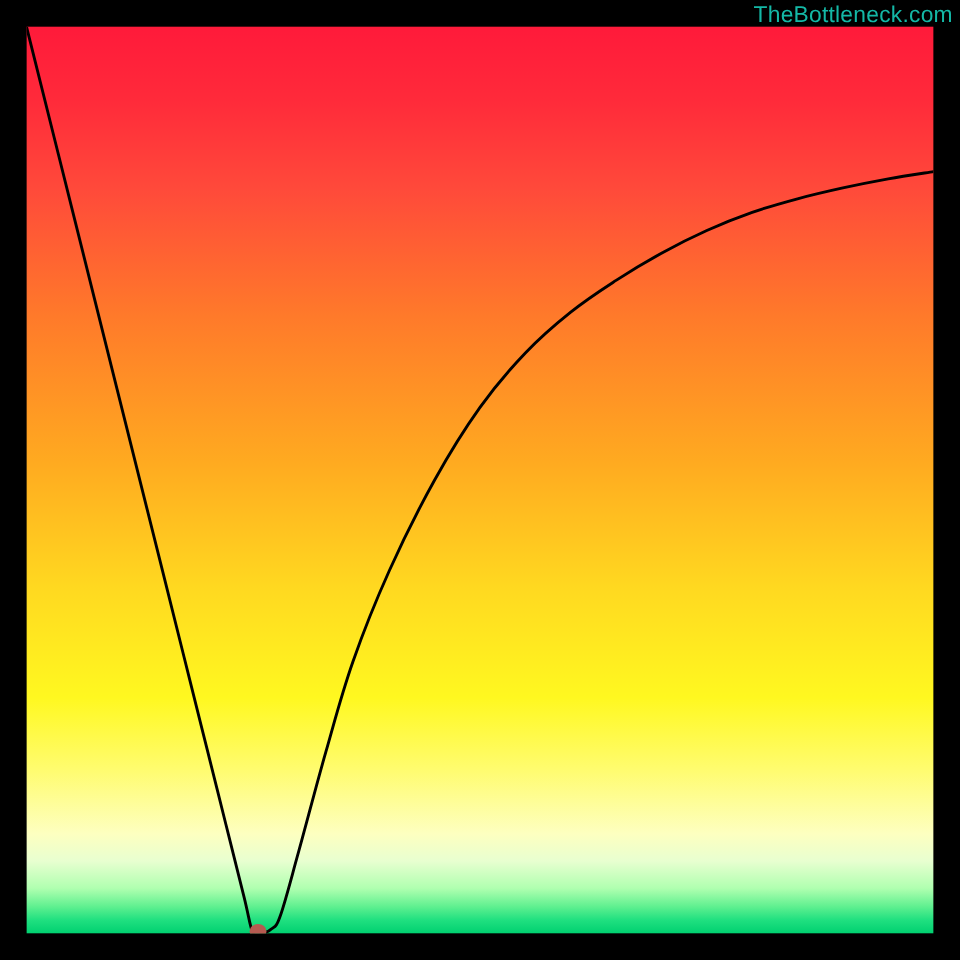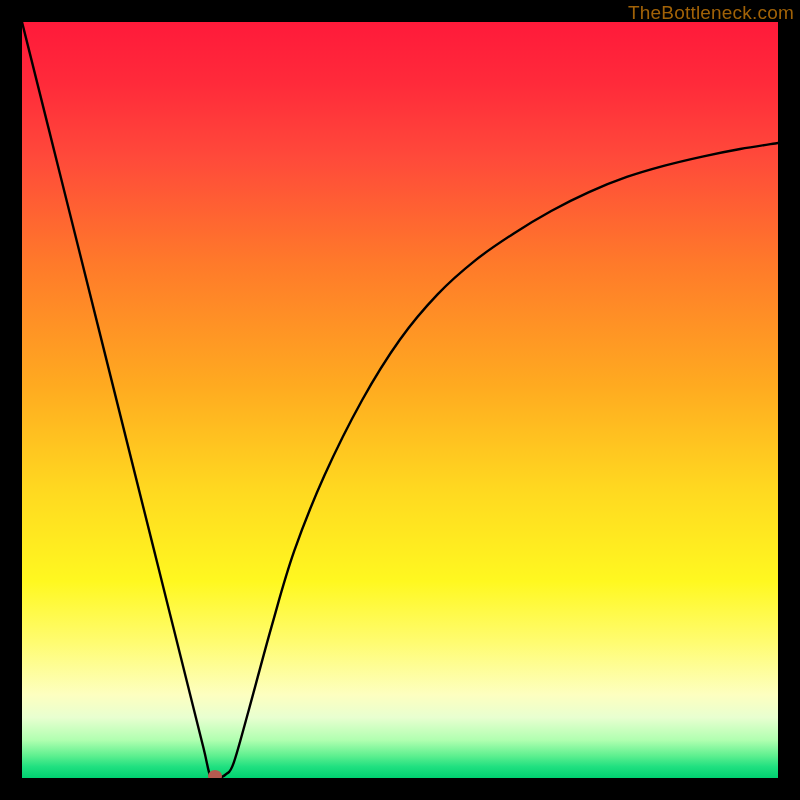--- a/index.html
+++ b/index.html
@@ -54,21 +54,21 @@
     position: absolute;
     top: 0;
     left: 0;
     width: 100%;
     height: 100%;
   }
   .attribution {
     position: absolute;
     top: 2px;
     right: 6px;
-    color: #a16207;
+    color: #14b8a6;
     font-size: 19px;
     font-family: Arial, Helvetica, sans-serif;
     letter-spacing: 0.2px;
   }
   .marker {
     position: absolute;
     width: 14px;
     height: 12px;
     border-radius: 50% / 50%;
     background: #b55a50;

